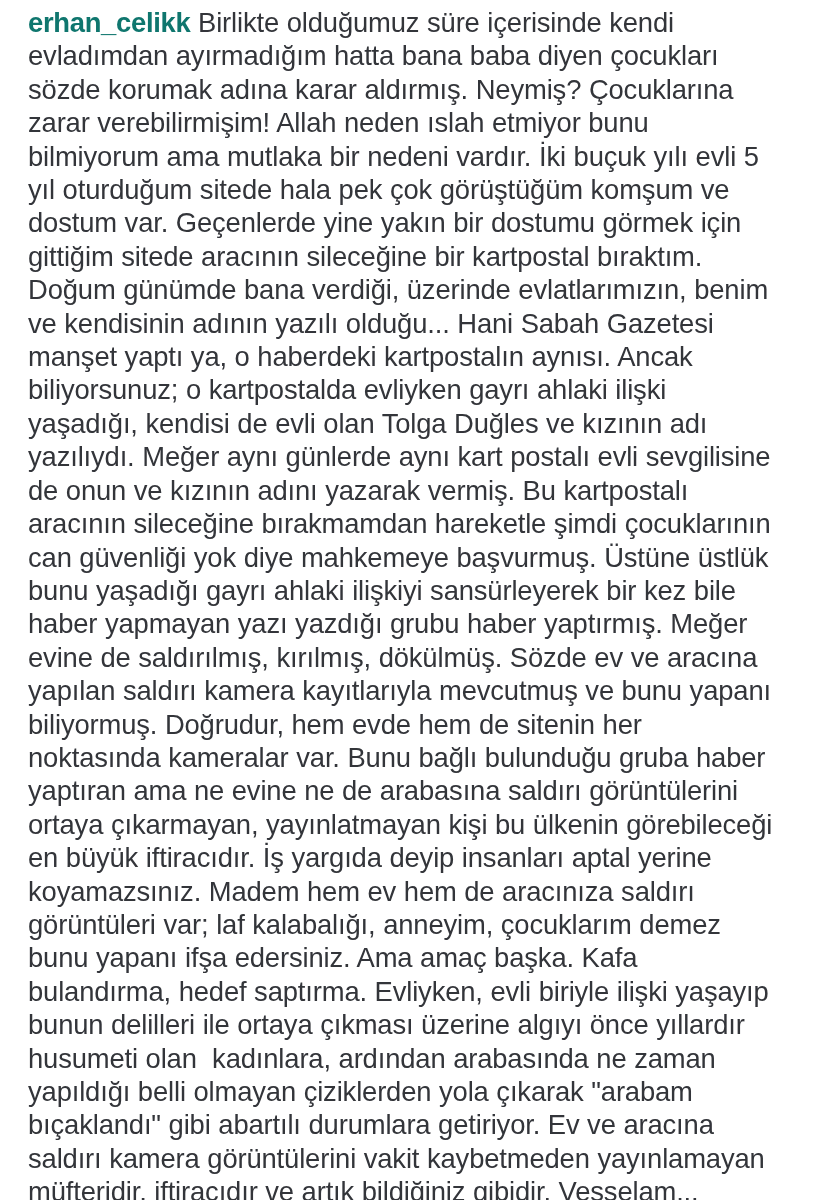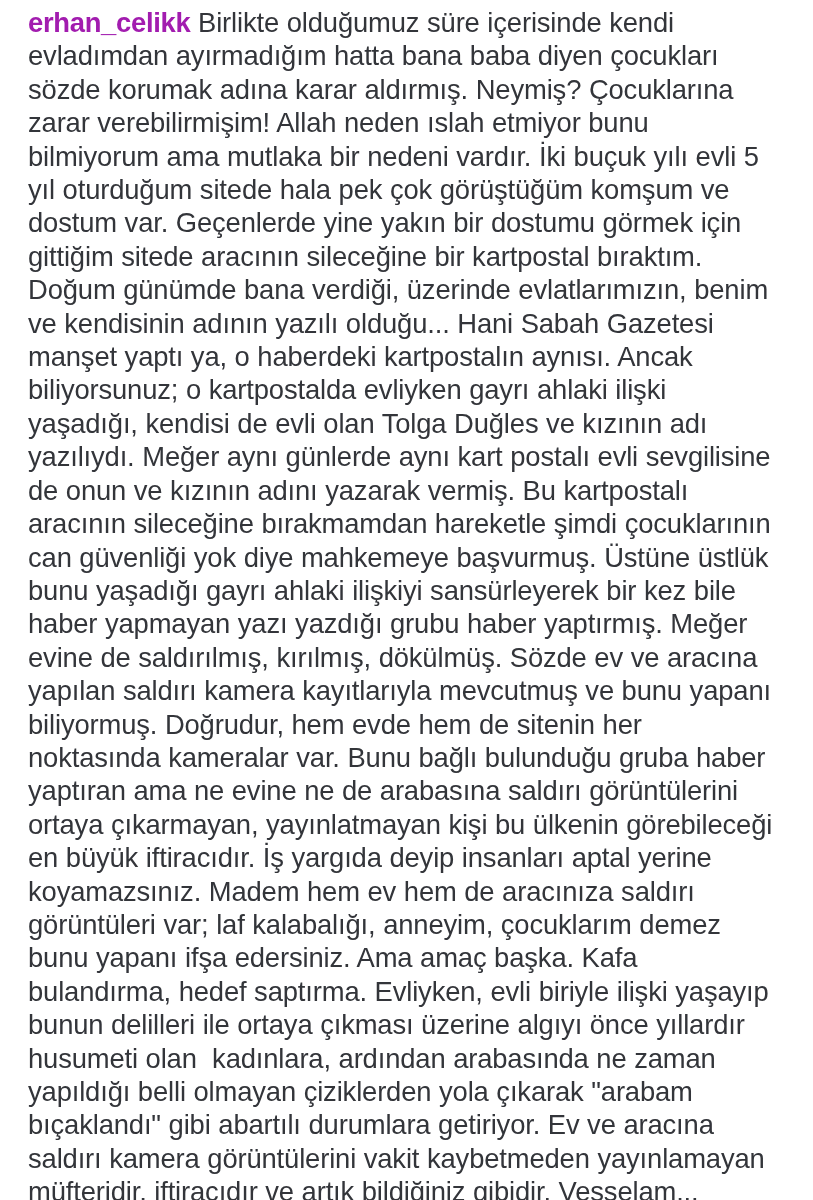--- a/index.html
+++ b/index.html
@@ -33,21 +33,21 @@
     line-height: 33.4px;
     color: #2f2f2f;
     letter-spacing: -0.15px;
     word-spacing: 0.2px;
     text-align: left;
     white-space: pre-wrap;
   }
 
   .username {
     font-weight: bold;
-    color: #a21caf;
+    color: #0f766e;
     letter-spacing: -0.3px;
   }
 
   .comment-text {
     font-weight: normal;
     color: #33353a;
   }
 </style>
 </head>
 <body>

